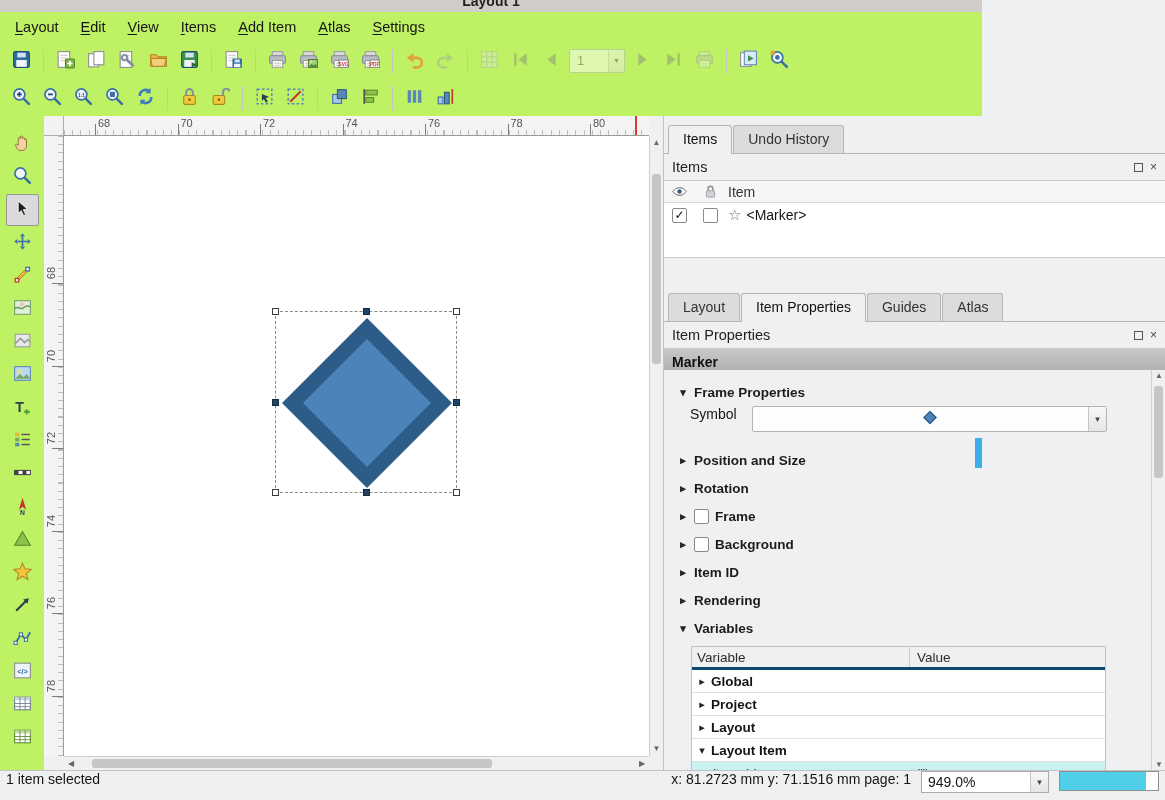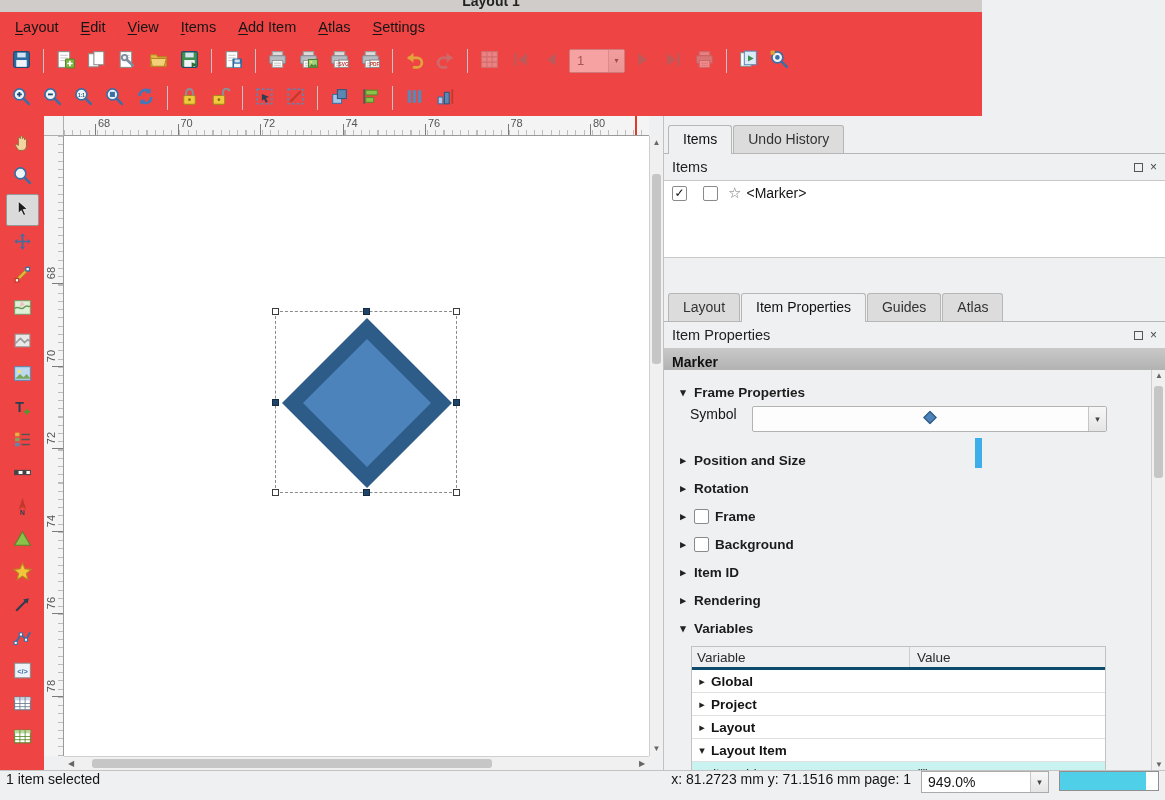--- a/index.html
+++ b/index.html
@@ -1,18 +1,18 @@
 <!DOCTYPE html>
 <html><head>
 <meta charset="utf-8">
 <style>
   *{margin:0;padding:0;box-sizing:border-box}
   html,body{width:1165px;height:800px;overflow:hidden}
   body{font-family:"Liberation Sans",sans-serif;font-size:14px;color:#151515;background:#eff0f1}
-  .app{position:relative;width:982px;height:800px;background:#ef4444}
+  .app{position:relative;width:982px;height:800px;background:#bef264}
 
   
   .titlebar{height:12px;background:#cfccc9;overflow:hidden;text-align:center}
   .titlebar span{display:inline-block;transform:translateY(-7px);font-weight:bold;font-size:14px;color:#222}
 
   
   .menubar{display:flex;align-items:center;height:30px;padding-left:4px}
   .menu-item{padding:5px 11px;font-size:14.5px;border-radius:2px}
   .menu-item u{text-underline-offset:2px}
 
@@ -604,20 +604,35 @@
 
       <div class="caption">
         <span>Items</span>
         <span class="dockbtns">
           <span class="dock-float"></span>
           <span class="dock-close">×</span>
         </span>
       </div>
 
       <div class="items-table">
+        <div class="it-row it-head">
+          <span class="it-c1">
+              <svg viewBox="0 0 20 20" width="17" height="17">
+                <path d="M2 10s3.2-4.5 8-4.5S18 10 18 10s-3.2 4.5-8 4.5S2 10 2 10z" fill="#fff" stroke="#444"></path>
+                <circle cx="10" cy="10" r="2.6" fill="#3a5a78"></circle>
+              </svg>
+            </span>
+          <span class="it-c2">
+              <svg viewBox="0 0 20 20" width="15" height="15">
+                <rect x="4.5" y="9" width="11" height="8.5" rx="1.2" fill="#cfd3d8" stroke="#8a8f96"></rect>
+                <path d="M6.8 9V6.2a3.2 3.2 0 0 1 6.4 0V9" fill="none" stroke="#8a8f96" stroke-width="2"></path>
+              </svg>
+            </span>
+          <span class="it-c3">Item</span>
+        </div>
         <div class="it-row" id="itemsRow">
             <span class="it-c1">
               <span class="cb">✓</span>
             </span>
             <span class="it-c2">
               <span class="cb"></span>
             </span>
             <span class="it-c3">
               <span class="star">☆</span>
               <span>&lt;Marker&gt;</span>

